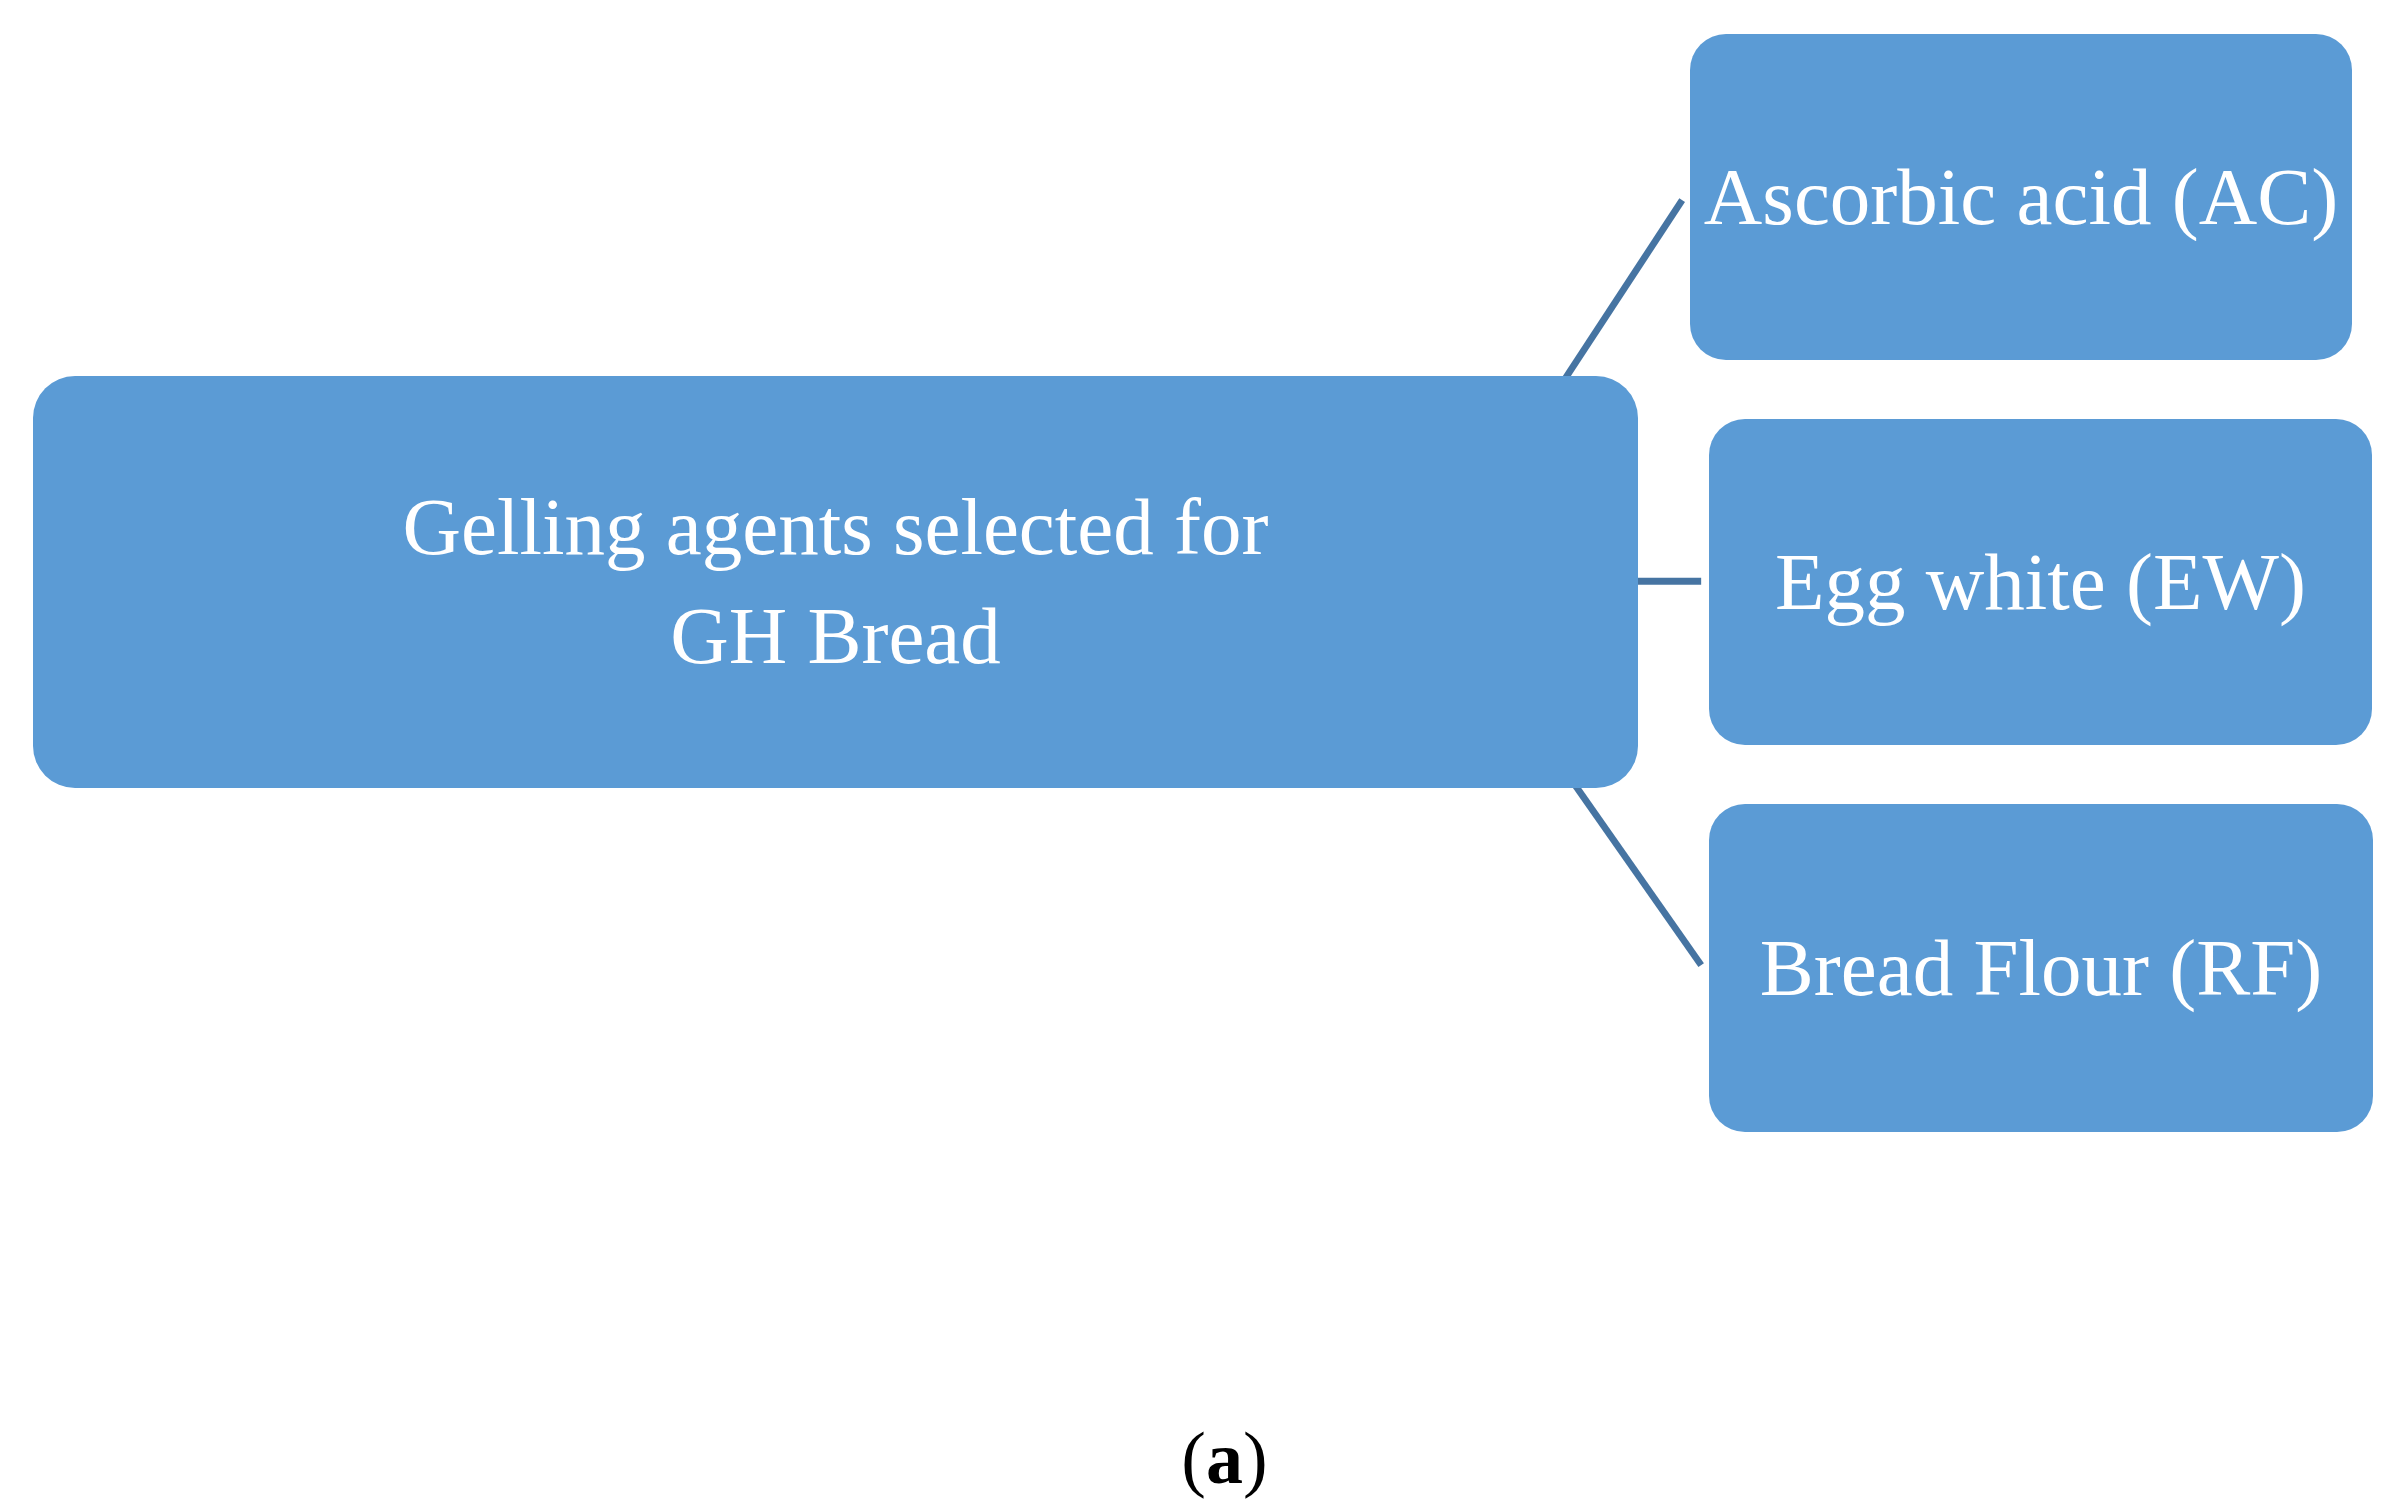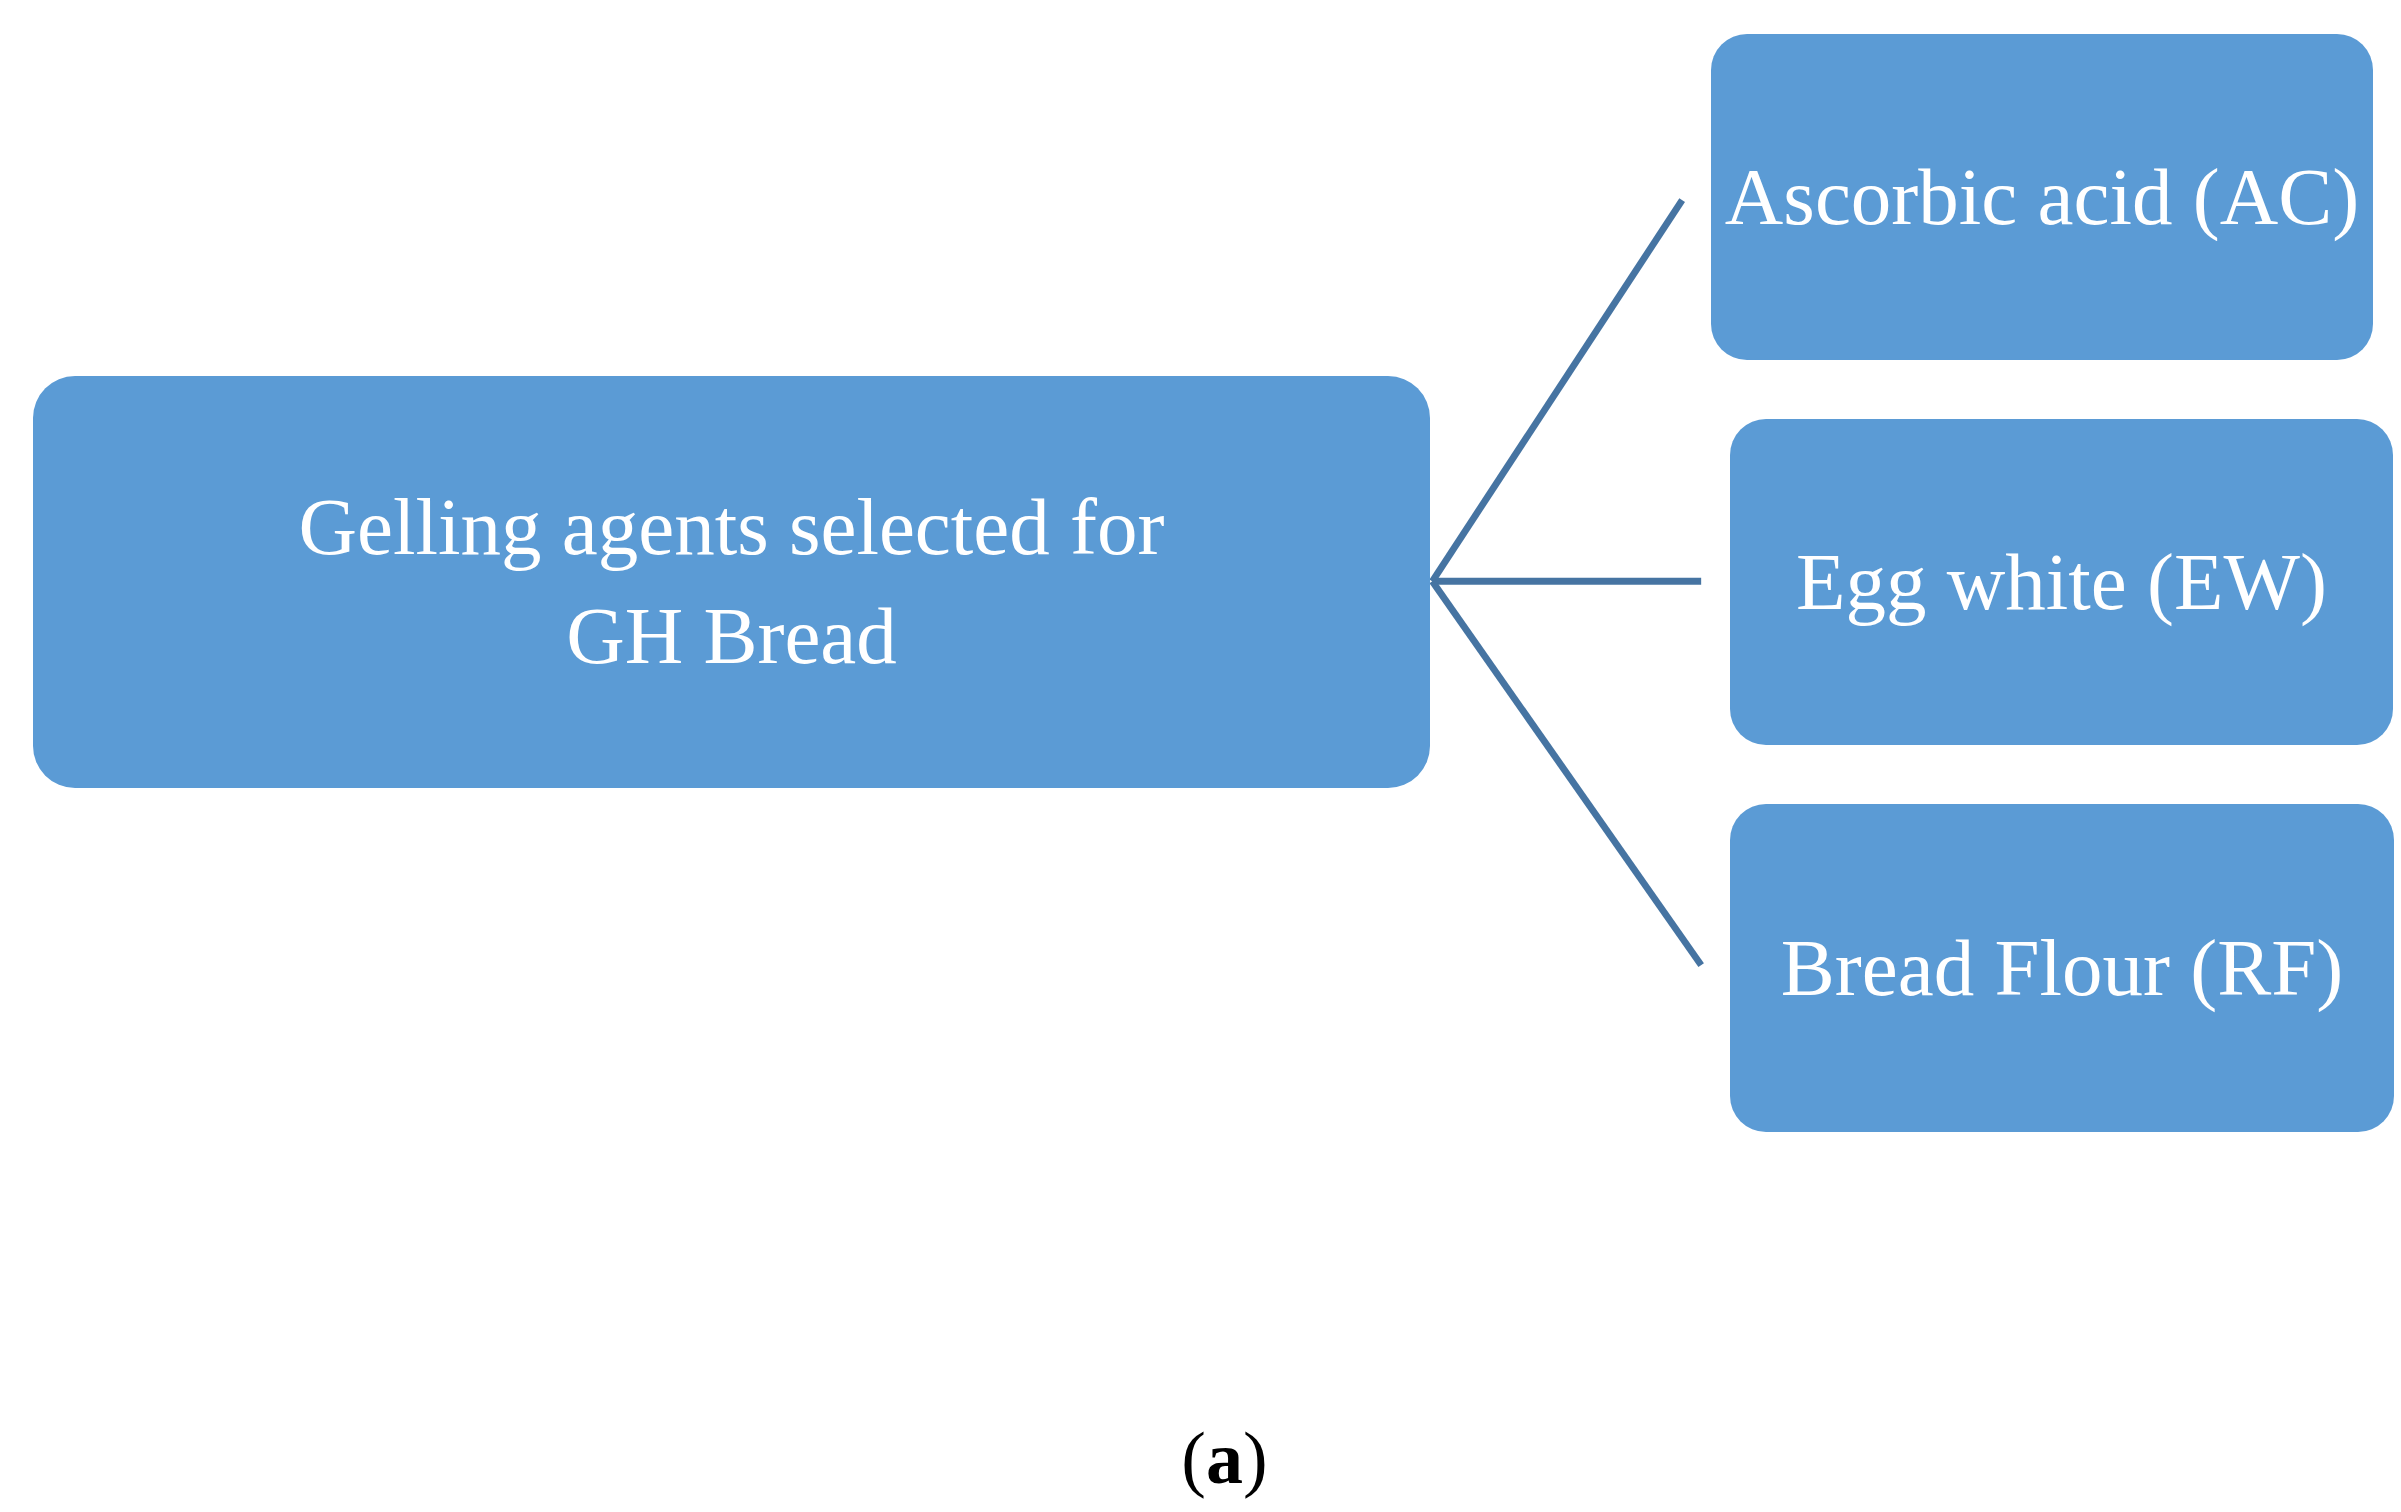--- a/index.html
+++ b/index.html
@@ -30,27 +30,26 @@
     flex-direction: column;
     align-items: center;
     justify-content: center;
     text-align: center;
     font-size: 81px;
     line-height: 109px;
   }
   .node-root {
     left: 33px;
     top: 376px;
-    width: 1397px;
+    width: 1605px;
     height: 412px;
     border-radius: 42px;
   }
   .node-child {
     border-radius: 36px;
-    margin-left: 21px;
   }
   .node-child-1 {
     left: 1690px;
     top: 34px;
     width: 662px;
     height: 326px;
   }
   .node-child-2 {
     left: 1709px;
     top: 419px;

